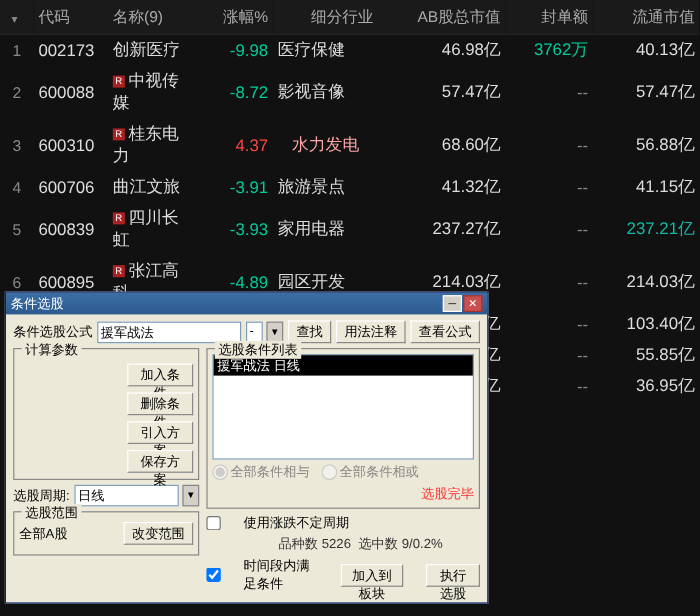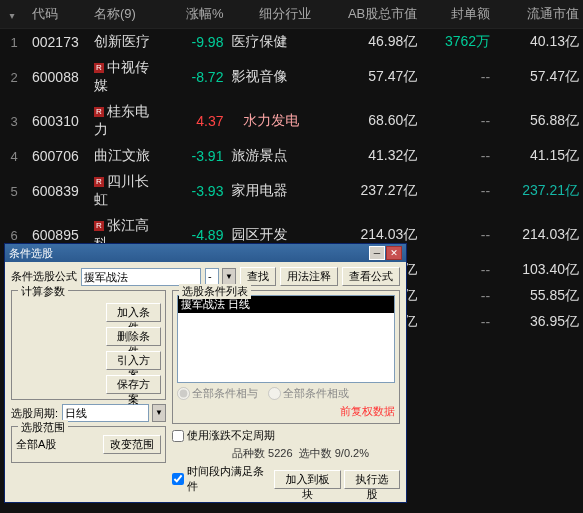--- a/index.html
+++ b/index.html
@@ -35,21 +35,21 @@
 .rightcol{flex:1}
 .fieldset{border:1px solid #888;padding:4px;margin-bottom:4px;position:relative}
 .fieldset-label{position:absolute;top:-7px;left:6px;background:#ece9d8;padding:0 3px;font-size:11px}
 .listbox{background:#fff;border:1px solid #7f9db9;height:88px;font-size:11px}
 .listitem{background:#000000;color:#fff;padding:1px 3px}
 .btncol{display:flex;flex-direction:column;gap:5px;margin-top:4px}
 .btncol .btn{width:55px}
 .radiorow{display:flex;gap:10px;margin:3px 0;color:#888;font-size:11px}
 .radiorow label{display:flex;align-items:center;gap:2px}
 .redlink{color:#f33;margin-left:auto}
-.checkbox-row{display:flex;align-items:center;gap:3px;margin:3px 0;font-size:11px}
+.checkbox-row{display:flex;align-items:center;gap:19px;margin:3px 0;font-size:11px}
 .checkbox-row input{width:12px;height:12px}
 .stats{color:#333;margin-left:60px}
 </style>
 </head>
 <body>
 
 <table class="tbl">
 <thead>
       <tr id="hdr">
         <th><span class="dropdown-arrow">▾</span></th>
@@ -207,21 +207,21 @@
           <div class="radiorow">
             <label>
                 <input type="radio" checked="" disabled="" style="">
                 <span>全部条件相与</span>
               </label>
             <label>
                 <input type="radio" disabled="" style="">
                 <span>全部条件相或</span>
               </label>
           </div>
-          <div style="text-align:right"><span class="redlink">前复权数据</span></div>
+          <div style="text-align:right"><span class="redlink">选股完毕</span></div>
         </div>
         <div class="checkbox-row">
           <input type="checkbox" style="">
           <span>使用涨跌不定周期</span>
         </div>
         <div class="checkbox-row">
           <span class="stats"><span>品种数</span> <span>5226</span>&nbsp;&nbsp;<span>选中数</span> <span>9/0.2%</span></span>
         </div>
         <div class="checkbox-row">
           <input type="checkbox" checked="" style="">

